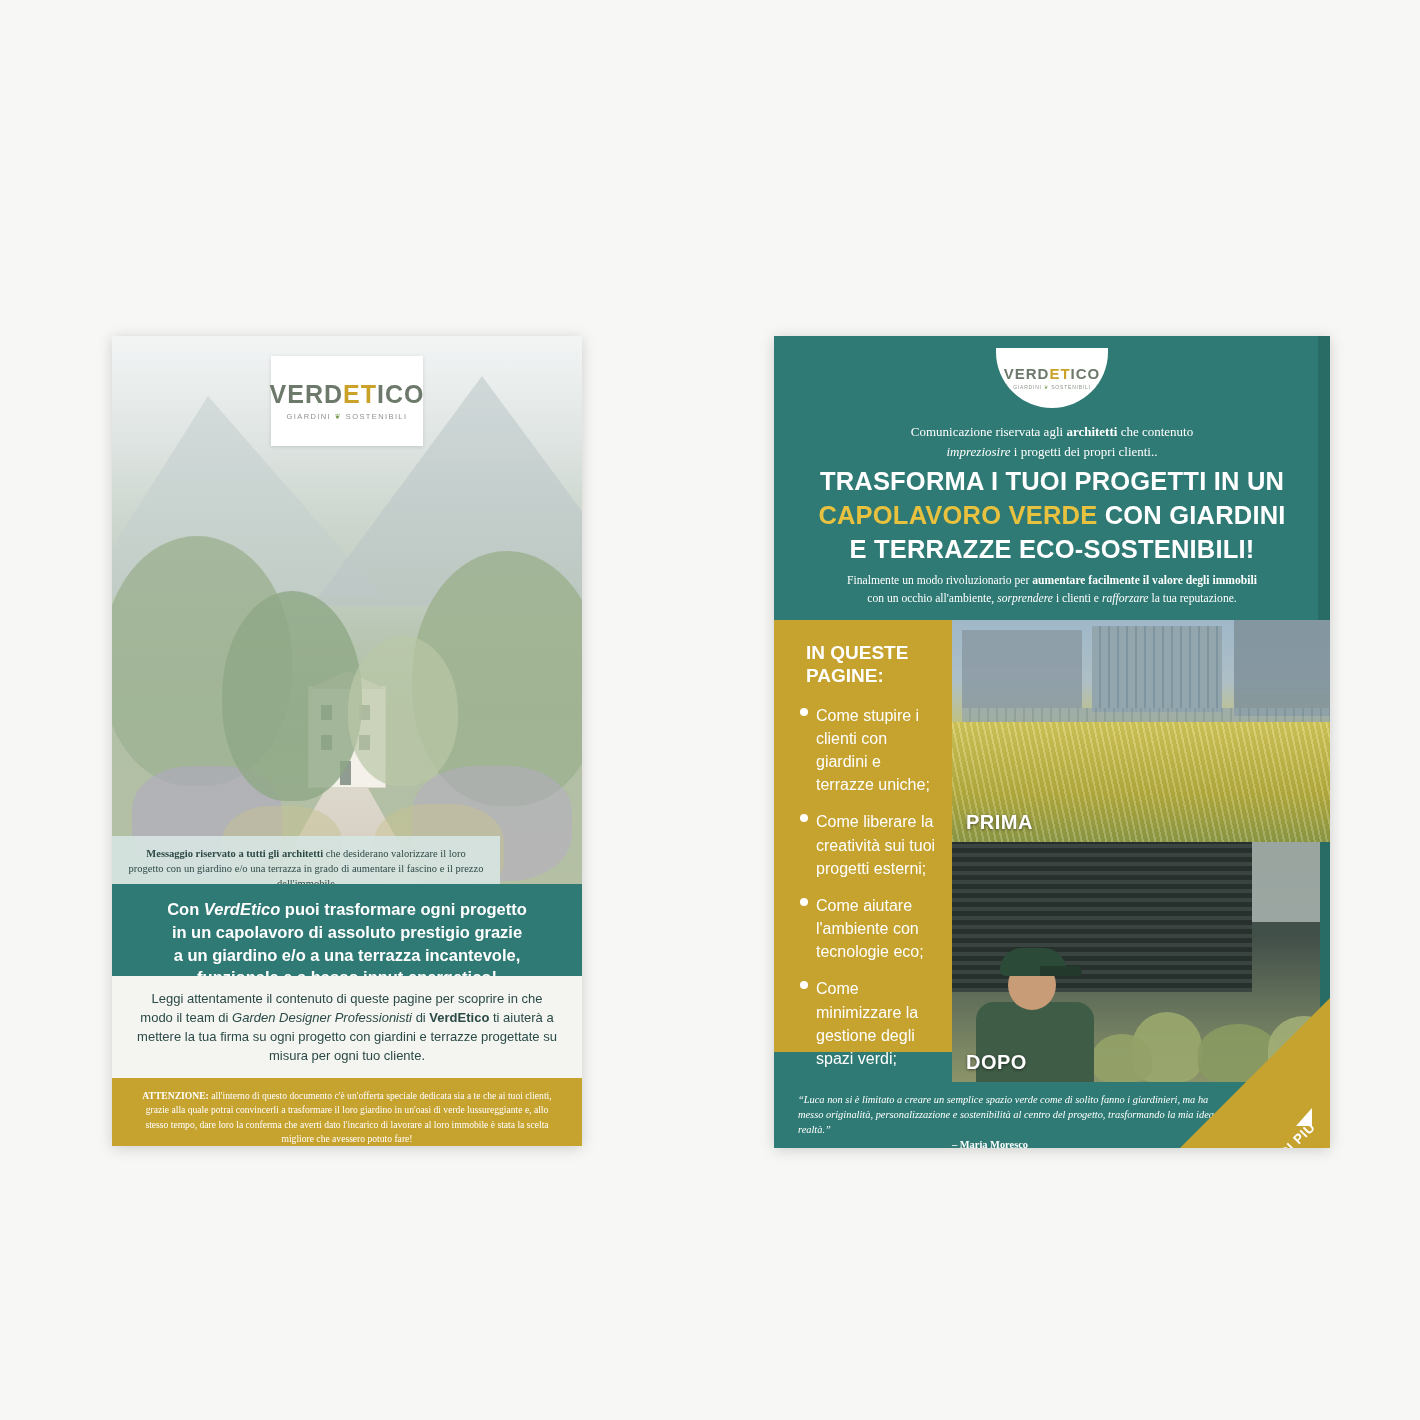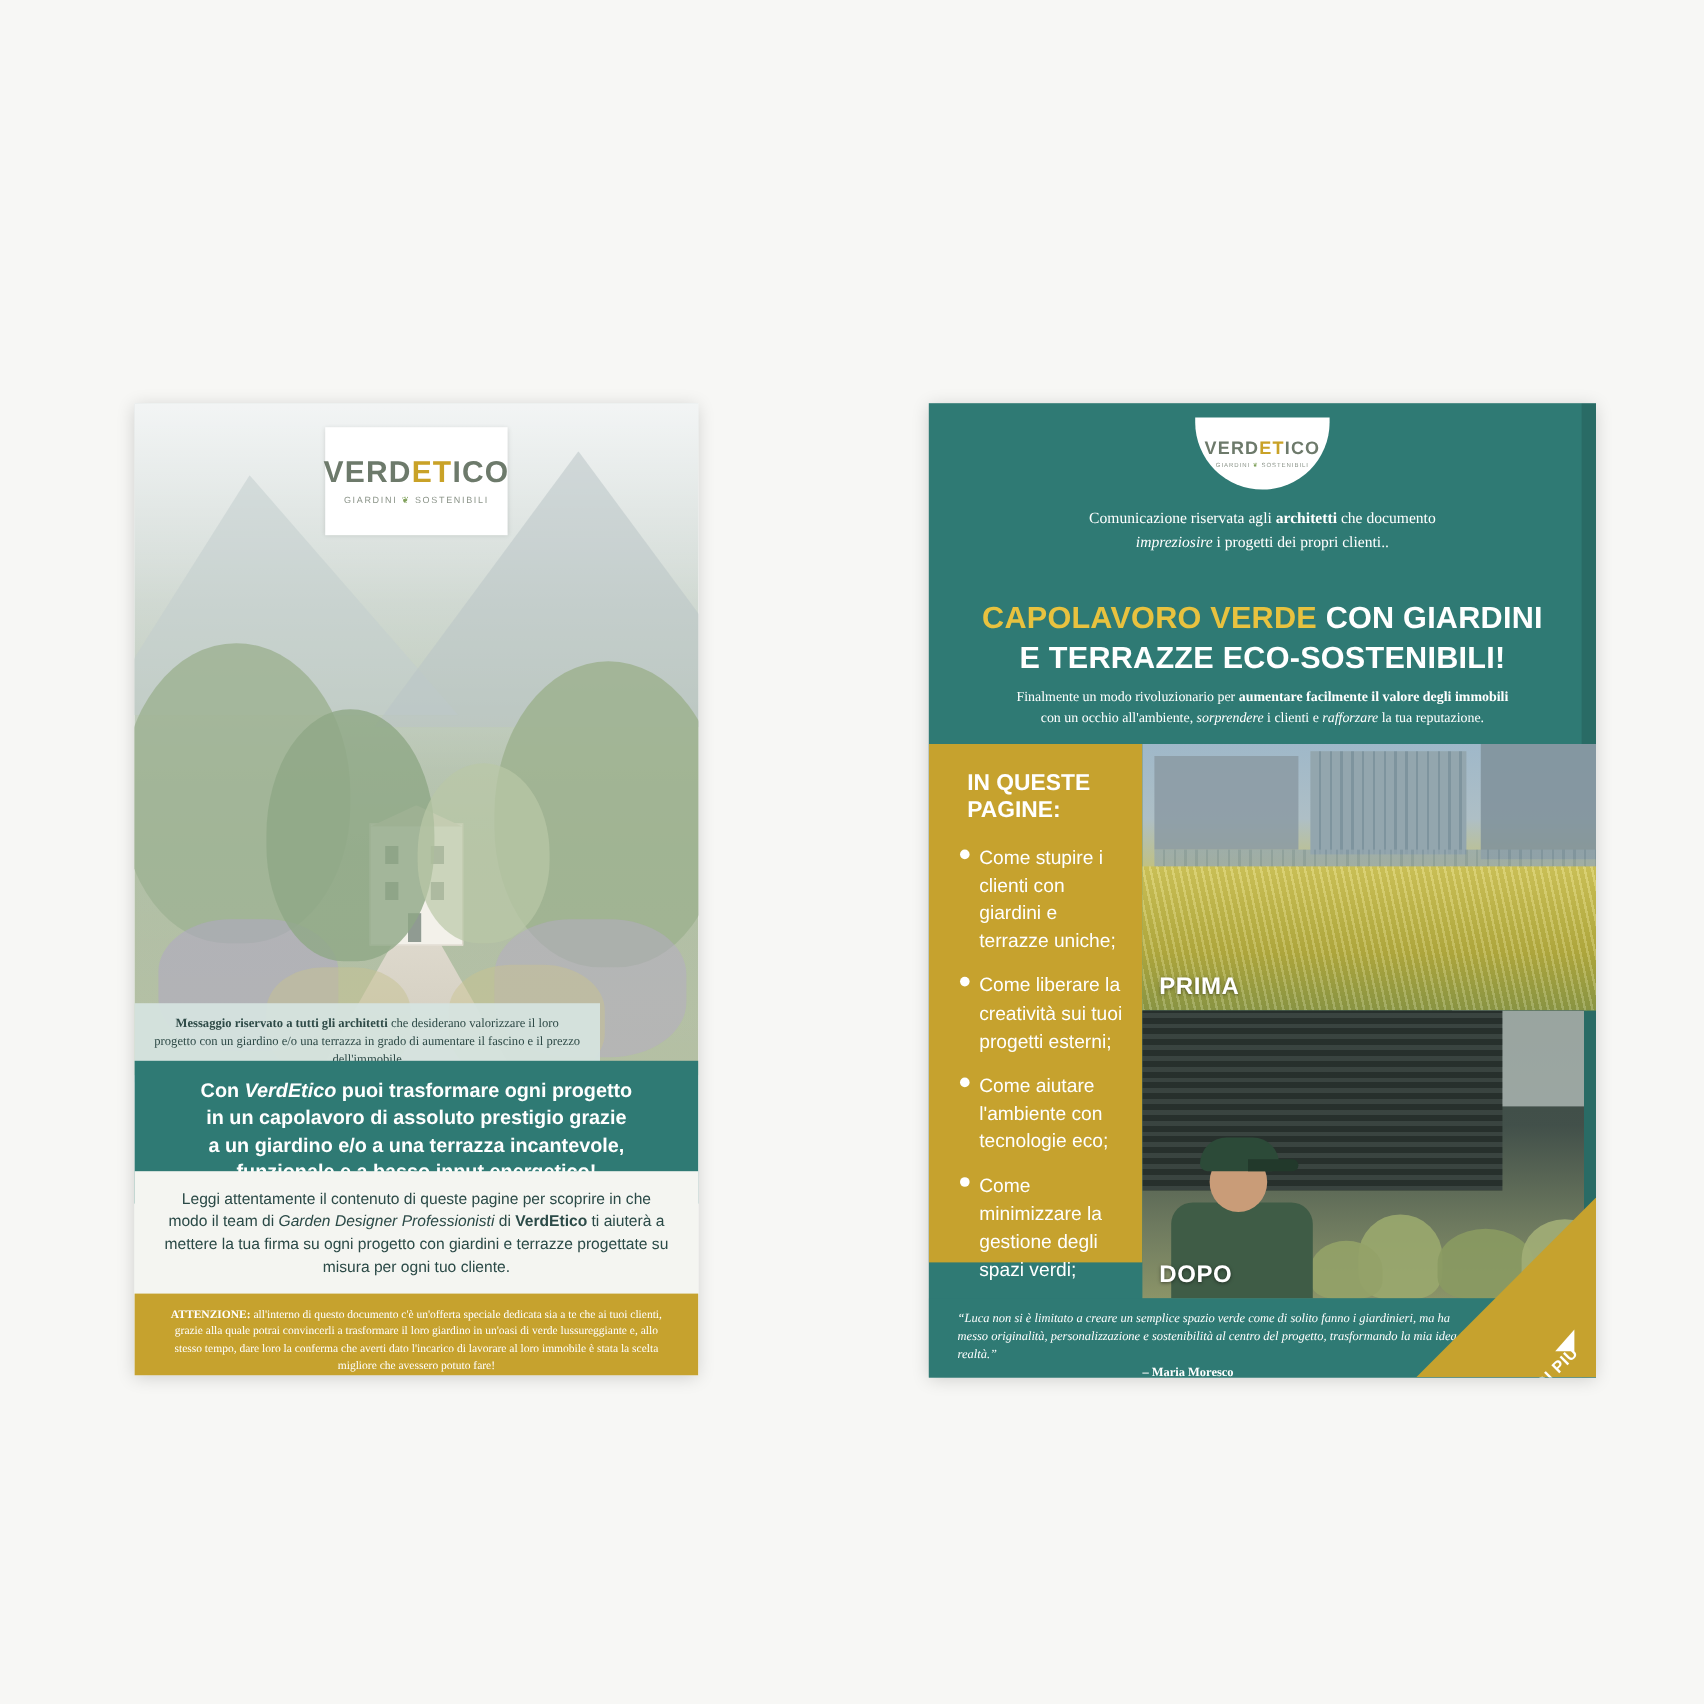--- a/index.html
+++ b/index.html
@@ -278,26 +278,26 @@
 
 <div class="doc-right">
   <div class="r-edge"></div>
 
   <div class="r-logo">
     <div class="logo-main"><span>VERD</span><span class="yellow">ET</span><span>ICO</span></div>
     <div class="logo-sub"><span>GIARDINI</span> <span class="leaf">❦</span> <span>SOSTENIBILI</span></div>
   </div>
 
   <div class="r-intro">
-    <span>Comunicazione riservata agli </span><b>architetti</b><span> che documento</span><br>
+    <span>Comunicazione riservata agli </span><b>architetti</b><span> che contenuto</span><br>
     <i>impreziosire</i><span> i progetti dei propri clienti..</span>
   </div>
 
   <div class="r-head">
-    <br>
+    <span>TRASFORMA I TUOI PROGETTI IN UN</span><br>
     <span class="gold">CAPOLAVORO VERDE</span><span> CON GIARDINI</span><br>
     <span>E TERRAZZE ECO-SOSTENIBILI!</span>
   </div>
 
   <div class="r-sub">
     <span>Finalmente un modo rivoluzionario per </span><b>aumentare facilmente il valore degli immobili</b><br>
     <span>con un occhio all'ambiente, </span><i>sorprendere</i><span> i clienti e </span><i>rafforzare</i><span> la tua reputazione.</span>
   </div>
 
   <div class="left-col">

